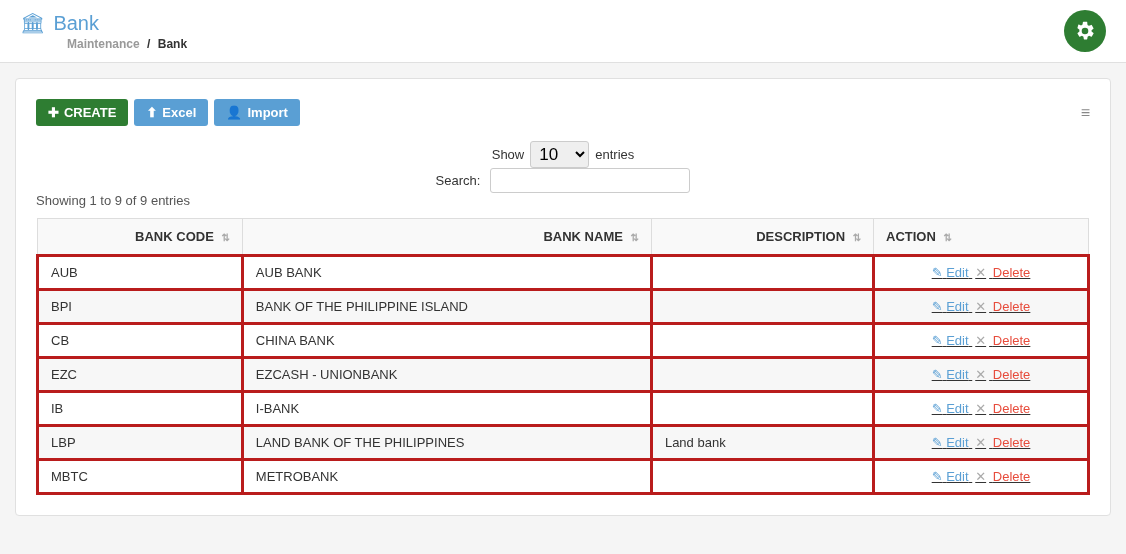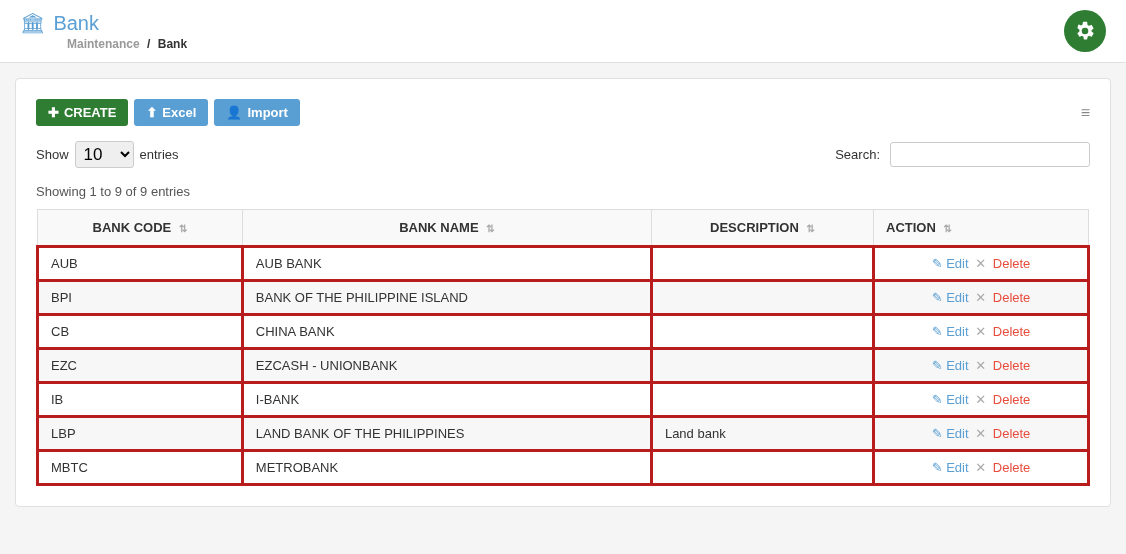--- a/index.html
+++ b/index.html
@@ -50,53 +50,54 @@
       font-size: 13px; cursor: pointer; color: #fff; font-weight: bold;
     }
     .btn-create { background: #2e7d32; }
     .btn-excel { background: #5a9fd4; }
     .btn-import { background: #5a9fd4; }
 
     .menu-icon { color: #888; font-size: 16px; cursor: pointer; }
 
     .table-controls {
       display: flex; align-items: center; justify-content: space-between;
-      margin-bottom: 16px;
+      margin-bottom: 0;
+      flex-direction: column;
     }
     .show-entries { display: flex; align-items: center; gap: 6px; }
     .show-entries select {
       padding: 2px 4px; border: 1px solid #ccc; border-radius: 3px; font-size: 17px;
     }
     .search-box { display: flex; align-items: center; gap: 10px; }
     .search-box input {
       padding: 4px 8px; border: 1px solid #ccc; border-radius: 3px;
       font-size: 13px; width: 200px;
     }
 
     .info-text { font-size: 13px; color: #555; margin-bottom: 10px; }
 
     table { width: 100%; border-collapse: collapse; font-size: 13px; }
     thead tr { background: #f9f9f9; }
     thead th {
       padding: 10px 12px;
-      text-align: center;
+      text-align: right;
       font-weight: bold;
       color: #333;
       border: 1px solid #ddd;
       white-space: nowrap;
     }
     thead th .sort-icon { color: #aaa; margin-left: 4px; font-size: 10px; }
     tbody tr { background: #fff; }
     tbody tr:nth-child(even) { background: #f7f7f7; }
     tbody td {
       padding: 8px 12px;
       border: 3px solid #b91c1c;
       color: #333;
     }
-    .action-cell { text-align: center; white-space: nowrap; }
+    .action-cell { text-align: center; white-space: nowrap; text-decoration: underline; }
     .edit-link { color: #5a9fd4; text-decoration: none; cursor: pointer; }
     .delete-link { color: #e74c3c; text-decoration: none; cursor: pointer; }
     .sep { color: #aaa; margin: 0 3px; }
   </style>
 </head>
 <body>
 
 <div class="top-bar">
   <div class="top-bar-left">
     <div class="page-title">

